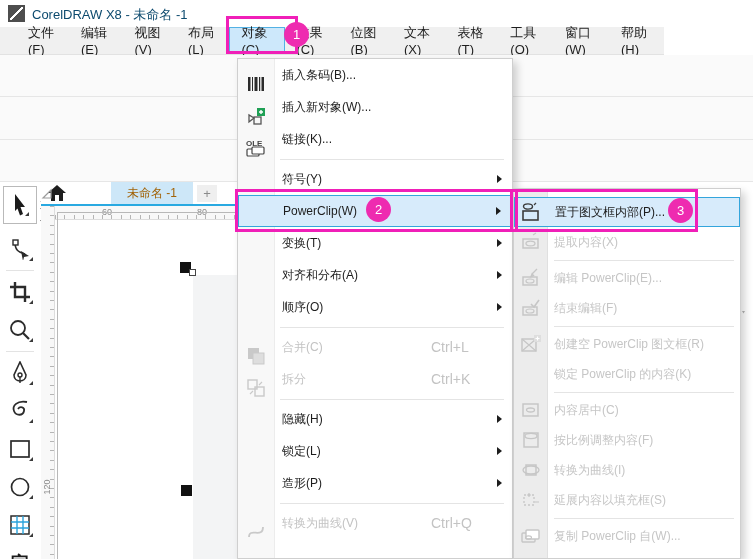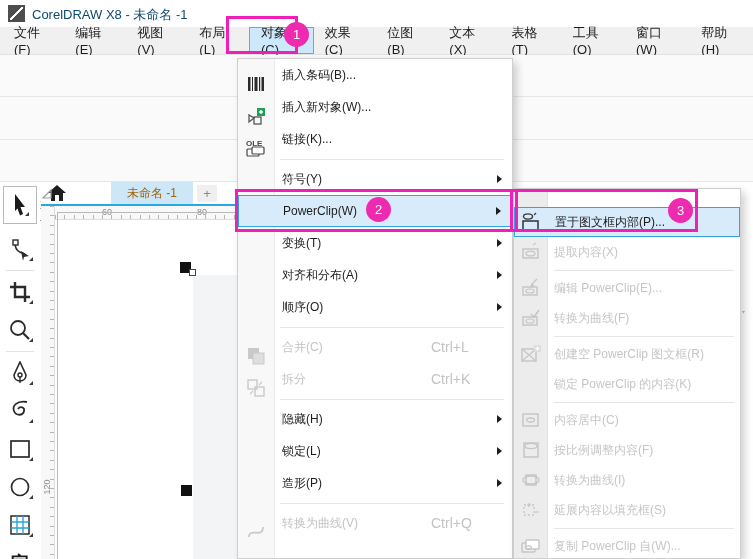--- a/index.html
+++ b/index.html
@@ -11,22 +11,22 @@
 
   
   #titlebar { left:0; top:0; width:753px; height:27px; background:#fff; }
   #title-text { left:32px; top:6px; font-size:13px; color:#0c4a6e; }
   #app-icon { left:8px; top:5px; width:17px; height:17px; background:#4d4d4d;
     clip-path:polygon(0 0,100% 0,100% 100%,0 100%); }
   #app-icon::after { content:""; position:absolute; left:2px; top:2px; width:13px; height:13px;
     background:linear-gradient(135deg,#4d4d4d 45%,#fff 45%,#fff 55%,#4d4d4d 55%); }
 
   
-  #menubar { left:0; top:27px; width:753px; height:28px; background:#f0f0f0;
-    border-bottom:1px solid #e2e2e2; display:flex; align-items:stretch; padding-left:3px; }
+  #menubar { left:0; top:27px; width:664px; height:28px; background:#f0f0f0;
+    border-bottom:1px solid #e2e2e2; display:flex; align-items:stretch; padding-left:17px; }
   .mb-item { display:flex; align-items:center; padding:0 11px; font-size:13px; color:#1e1e1e; }
   .mb-item.active { background:#cde8fb; border:1px solid #53b1e4; }
 
   
   .tb-row { left:0; background:#fafafa; width:753px; }
   #tb1 { top:55px; height:42px; border-bottom:1px solid #e6e6e6; }
   #tb2 { top:97px; height:43px; border-bottom:1px solid #e6e6e6; }
   #tb3 { top:140px; height:42px; border-bottom:1px solid #e6e6e6; }
   .vsep { width:1px; background:#dcdcdc; }
   .field { background:#fff; border:1px solid #9e9e9e; font-size:11px; color:#1b1b1b;
@@ -78,21 +78,21 @@
   .mi.dis, .mi.dis .sc { color:#c3c3c3; }
   .mi .arr { position:absolute; right:10px; width:0; height:0;
     border-top:4px solid transparent; border-bottom:4px solid transparent; border-left:5px solid #1d1d1d; }
   .mi.hl { background:#d7ebfb; border:1px solid #33a5dc; }
   .msep { height:8px; flex:none; position:relative; }
   .msep::after { content:""; position:absolute; left:42px; right:8px; top:4px; height:1px; background:#e4e4e4; }
 
   #submenu { left:513px; top:188px; width:228px; height:371px; border:1px solid #cfcfcf;
     background:linear-gradient(90deg,#ececec 0 33px,#e0e0e0 33px 34px,#fff 34px);
     box-shadow:4px 4px 8px rgba(0,0,0,.18); display:flex; flex-direction:column;
-    overflow:hidden; z-index:30; padding-top:18px; }
+    overflow:hidden; z-index:30; padding-top:8px; }
   .si { position:relative; display:flex; align-items:center; height:30px; flex:none; font-size:12px; color:#1d1d1d; }
   .si .ic { width:33px; display:flex; align-items:center; justify-content:center; flex:none; }
   .si .lb { margin-left:7px; }
   .si.dis { color:#c6c6c6; }
   .si.hl { background:#d7ebfb; border:1px solid #33a5dc; }
   .ssep { height:6px; flex:none; position:relative; }
   .ssep::after { content:""; position:absolute; left:40px; right:6px; top:3px; height:1px; background:#e4e4e4; }
 
   
   .pinkbox { border:3px solid #f01fb8; z-index:40; pointer-events:none; }
@@ -535,21 +535,21 @@
       <span class="lb nw">编辑 PowerClip(E)...</span>
     </div>
     <div class="si dis">
       <span class="ic">
         <svg width="22" height="20">
             <path d="M11 6 l3 3 5 -7" fill="none" stroke="#c6c6c6" stroke-width="1.6"></path>
             <rect x="3" y="9" width="14" height="8" fill="none" stroke="#c6c6c6" stroke-width="1.5"></rect>
             <ellipse cx="10" cy="13" rx="4" ry="2" fill="none" stroke="#c6c6c6" stroke-width="1.2"></ellipse>
           </svg>
       </span>
-      <span class="lb nw">转换为曲线(F)</span>
+      <span class="lb nw">结束编辑(F)</span>
     </div>
     <div class="ssep"></div>
     <div class="si dis">
       <span class="ic">
         <svg width="22" height="20">
             <rect x="2" y="5" width="14" height="12" fill="none" stroke="#c6c6c6" stroke-width="1.5"></rect>
             <path d="M2 5 L16 17 M16 5 L2 17" stroke="#c6c6c6" stroke-width="1.2"></path>
             <rect x="14" y="1" width="7" height="7" fill="#dedede"></rect>
             <path d="M17.5 2.5v4M15.5 4.5h4" stroke="#fff" stroke-width="1.2"></path>
           </svg>

